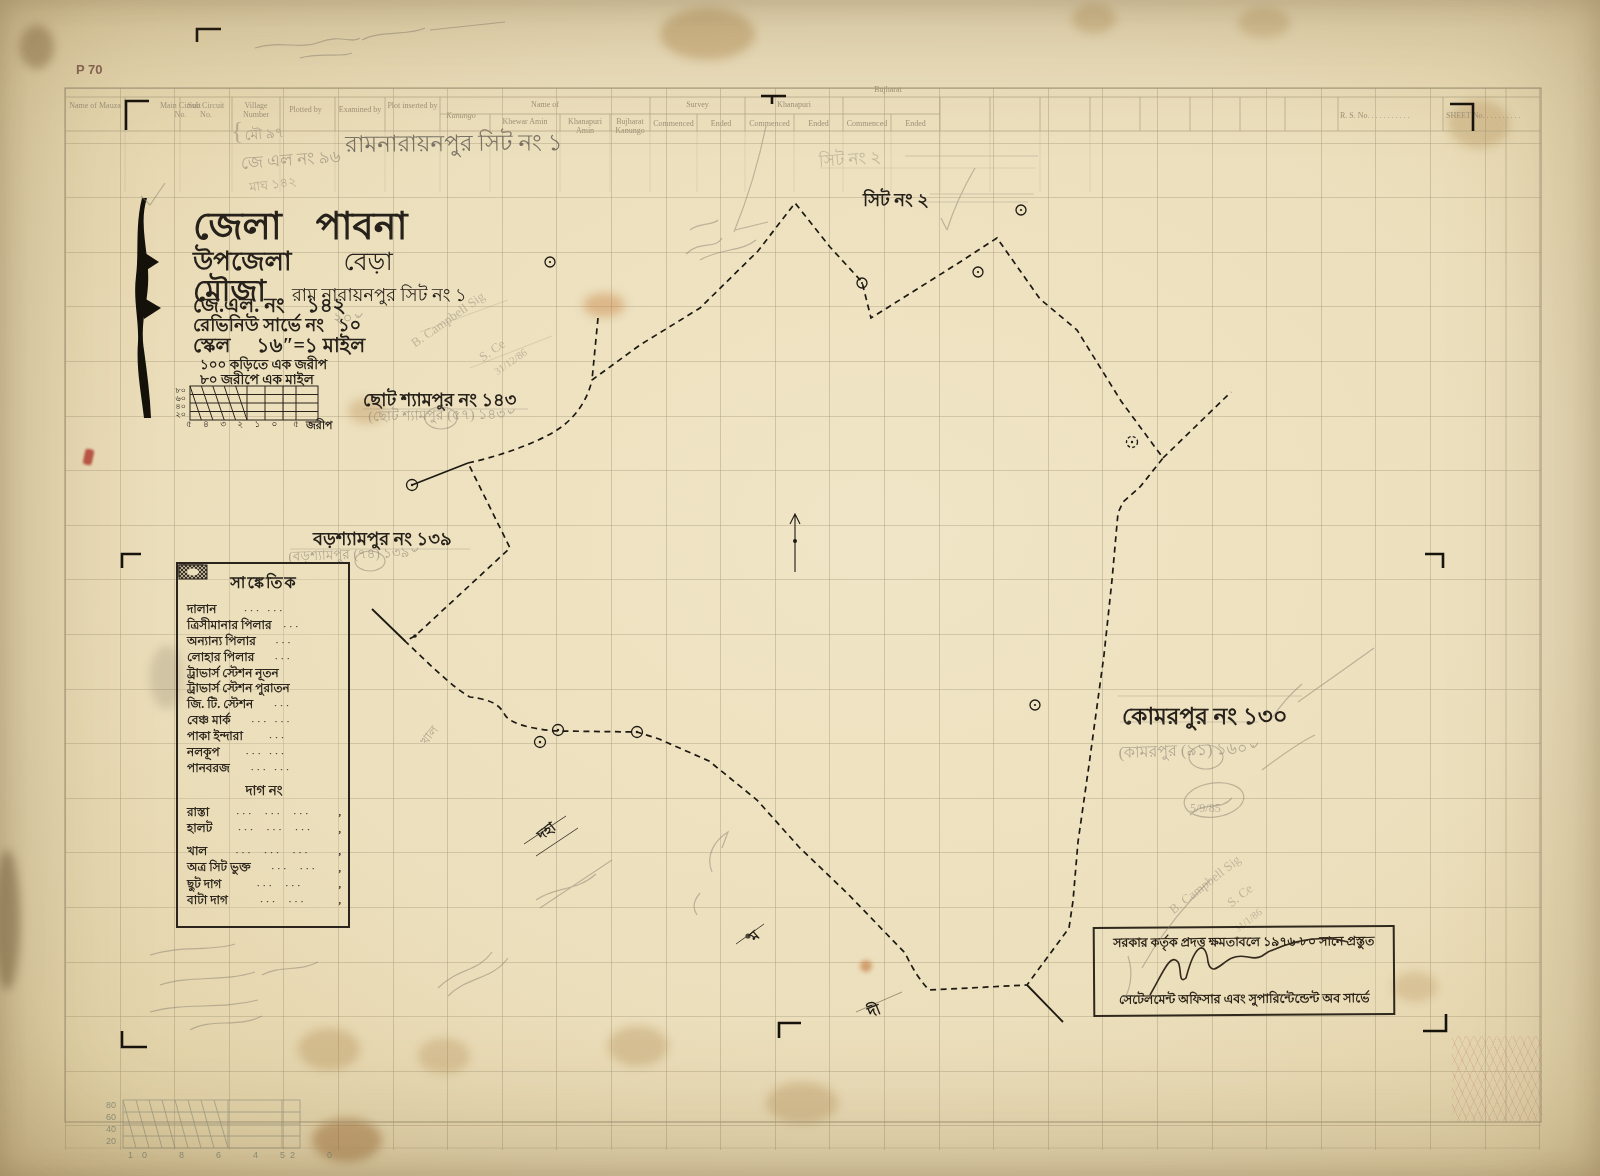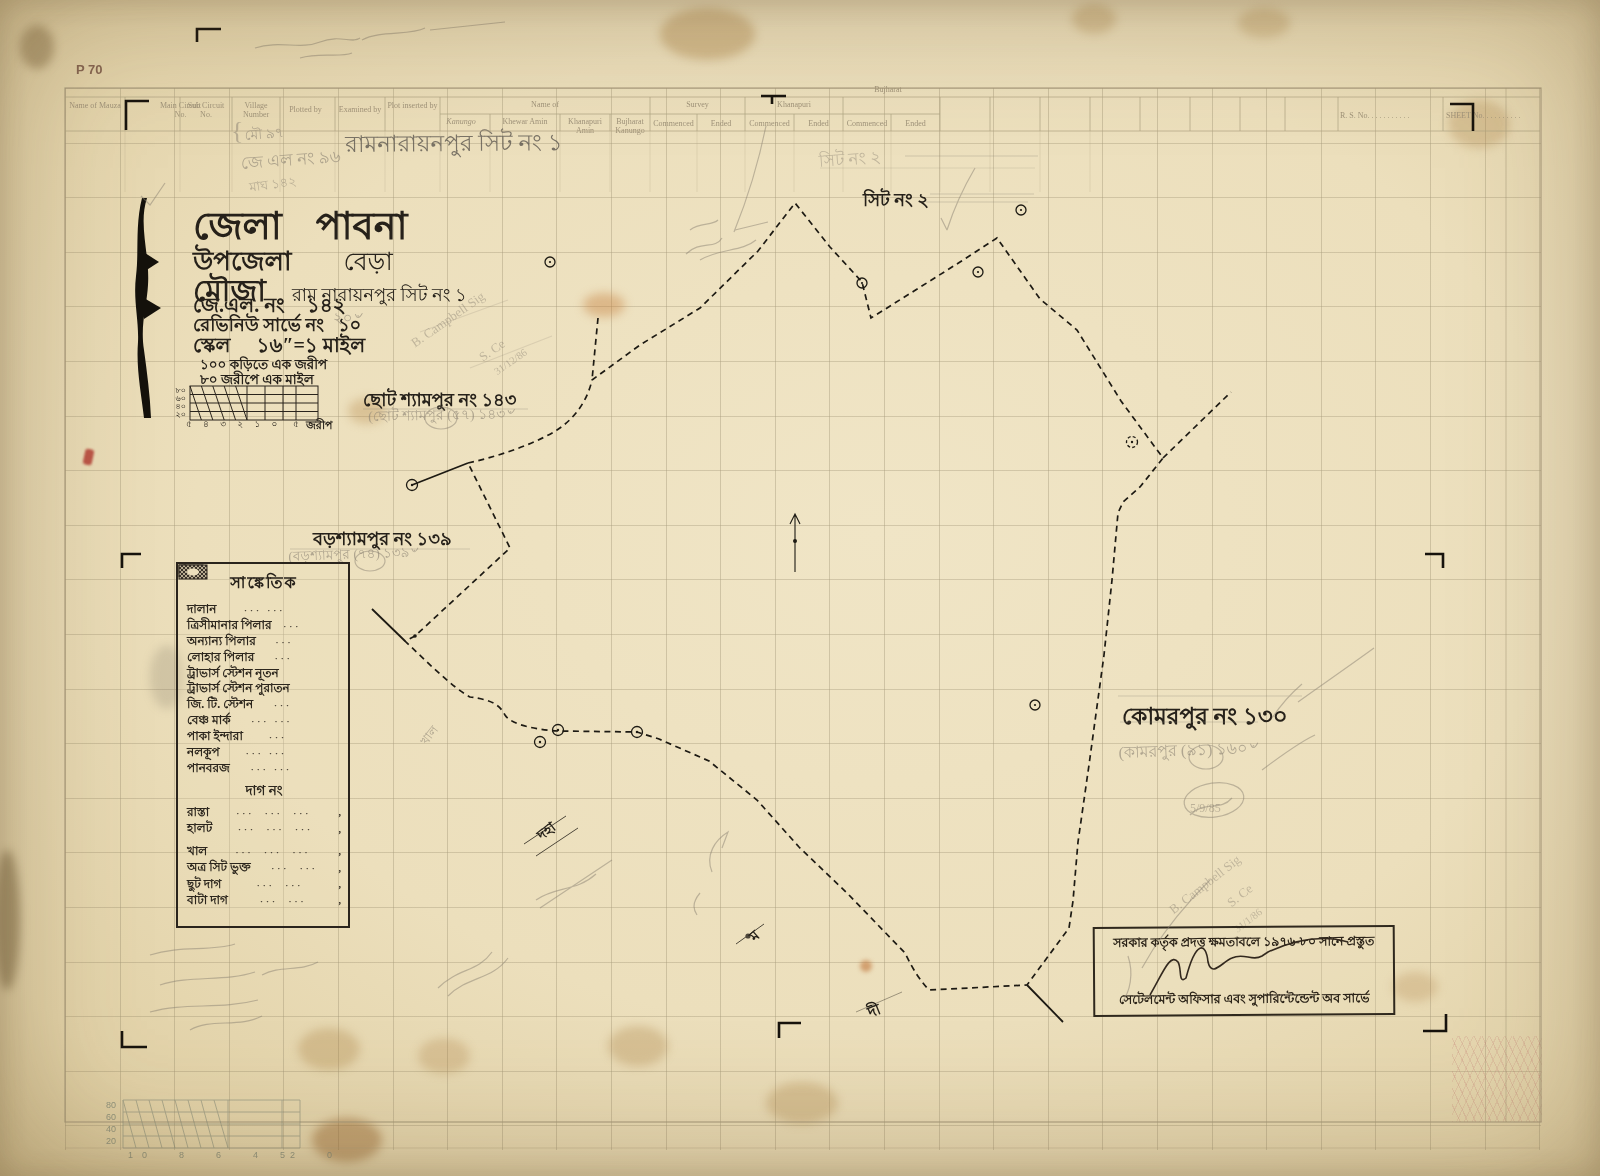--- a/index.html
+++ b/index.html
@@ -78,21 +78,21 @@
 <div class="abs print" style="left:76px;top:62px;font-size:13px;font-weight:bold;color:#6e4a3c;opacity:.8;">P 70</div>
 
 <div class="abs hcell" style="left:68px;top:102px;width:54px;">Name of Mauza</div>
 <div class="abs hcell" style="left:127px;top:102px;width:51px;padding-left:28px;">Main Circuit No.</div>
 <div class="abs hcell" style="left:182px;top:102px;width:48px;">Sub Circuit No.</div>
 <div class="abs hcell" style="left:234px;top:102px;width:44px;">Village Number</div>
 <div class="abs hcell" style="left:282px;top:106px;width:47px;">Plotted by</div>
 <div class="abs hcell" style="left:337px;top:106px;width:46px;">Examined by</div>
 <div class="abs hcell" style="left:387px;top:102px;width:51px;">Plot inserted by</div>
 <div class="abs hcell" style="left:440px;top:101px;width:210px;">Name of</div>
-<div class="abs hcell" style="left:441px;top:118px;width:40px;font-style:italic;">Kanungo</div>
+<div class="abs hcell" style="left:441px;top:112px;width:40px;font-style:italic;">Kanungo</div>
 <div class="abs hcell" style="left:491px;top:118px;width:68px;">Khewar Amin</div>
 <div class="abs hcell" style="left:560px;top:118px;width:50px;">Khanapuri Amin</div>
 <div class="abs hcell" style="left:610px;top:118px;width:40px;">Bujharat Kanungo</div>
 <div class="abs hcell" style="left:650px;top:101px;width:95px;">Survey</div>
 <div class="abs hcell" style="left:651px;top:120px;width:45px;">Commenced</div>
 <div class="abs hcell" style="left:698px;top:120px;width:46px;">Ended</div>
 <div class="abs hcell" style="left:745px;top:101px;width:98px;">Khanapuri</div>
 <div class="abs hcell" style="left:746px;top:120px;width:47px;">Commenced</div>
 <div class="abs hcell" style="left:795px;top:120px;width:47px;">Ended</div>
 <div class="abs hcell" style="left:843px;top:86px;width:90px;">Bujharat</div>

